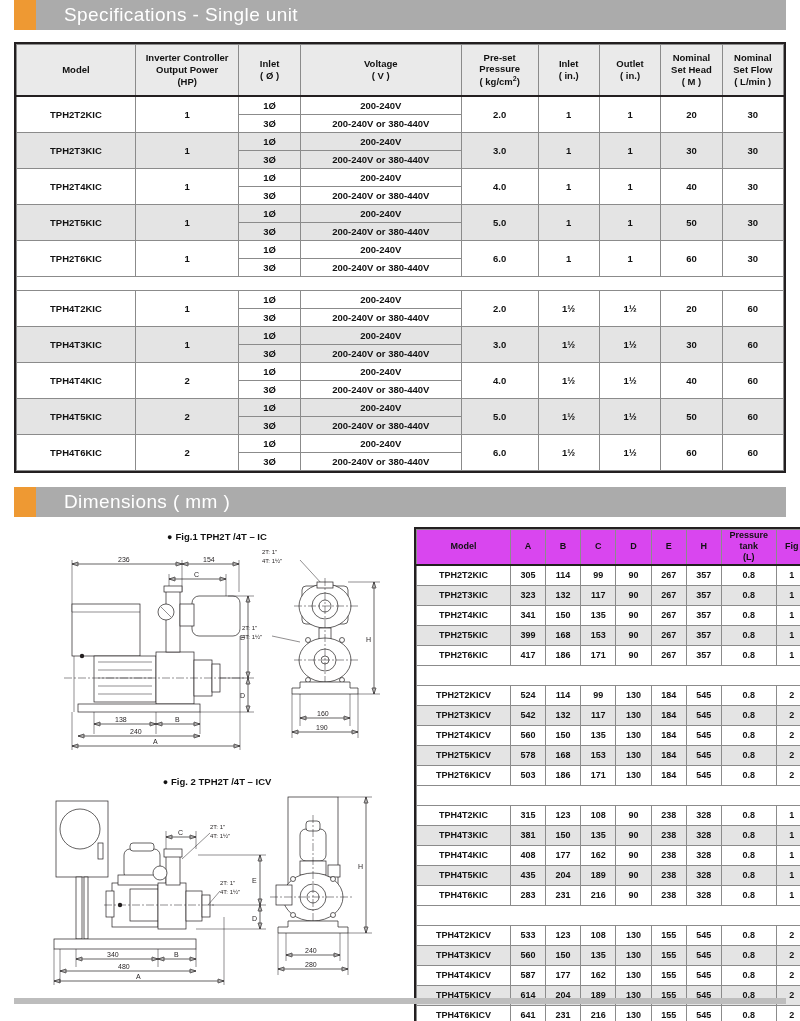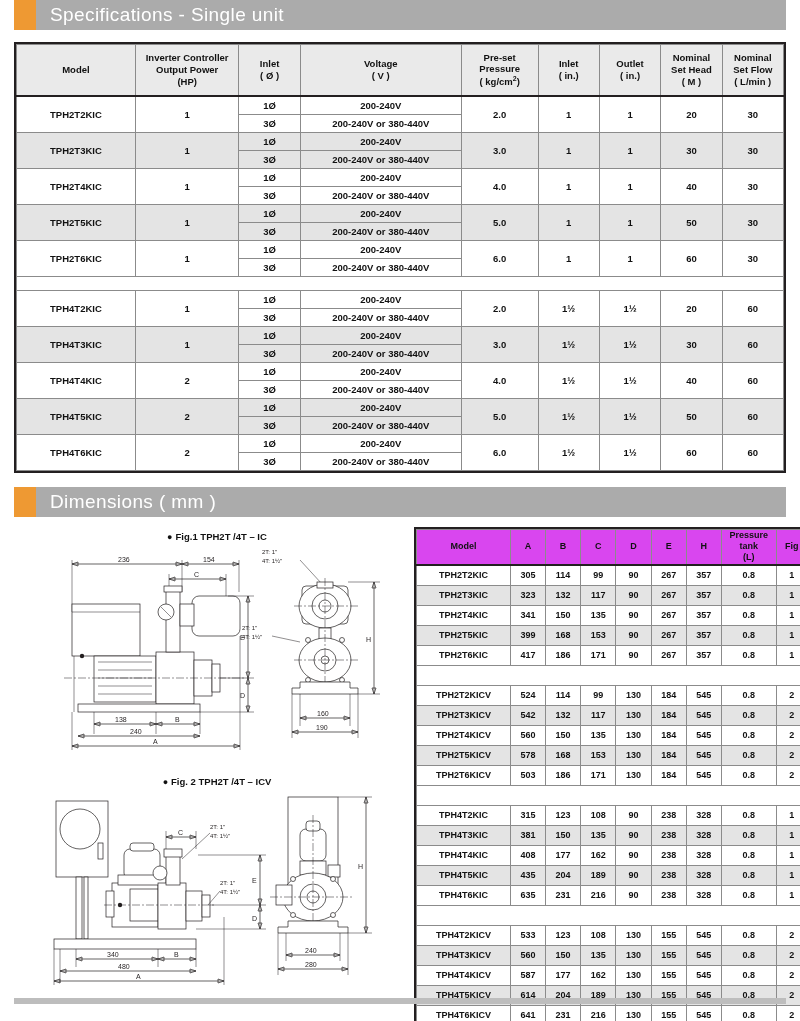--- a/index.html
+++ b/index.html
@@ -26,21 +26,21 @@
   .banner-tab {
     width: 22px;
     background: #ee9933;
     flex: none;
   }
   .banner-bar {
     flex: 1;
     background: #ababab;
     display: flex;
     align-items: center;
-    padding-left: 14px;
+    padding-left: 28px;
     box-sizing: border-box;
   }
   .banner-bar span {
     color: #ffffff;
     font-size: 19px;
     letter-spacing: 0.4px;
   }
 
   
   .spec-wrap {
@@ -838,21 +838,21 @@
             <td>204</td>
             <td>189</td>
             <td>90</td>
             <td>238</td>
             <td>328</td>
             <td>0.8</td>
             <td>1</td>
           </tr>
           <tr class="plain">
             <td class="m">TPH4T6KIC</td>
-            <td>635</td>
+            <td>283</td>
             <td>231</td>
             <td>216</td>
             <td>90</td>
             <td>238</td>
             <td>328</td>
             <td>0.8</td>
             <td>1</td>
           </tr>
           <tr class="dgap">
             <td colspan="9"></td>

